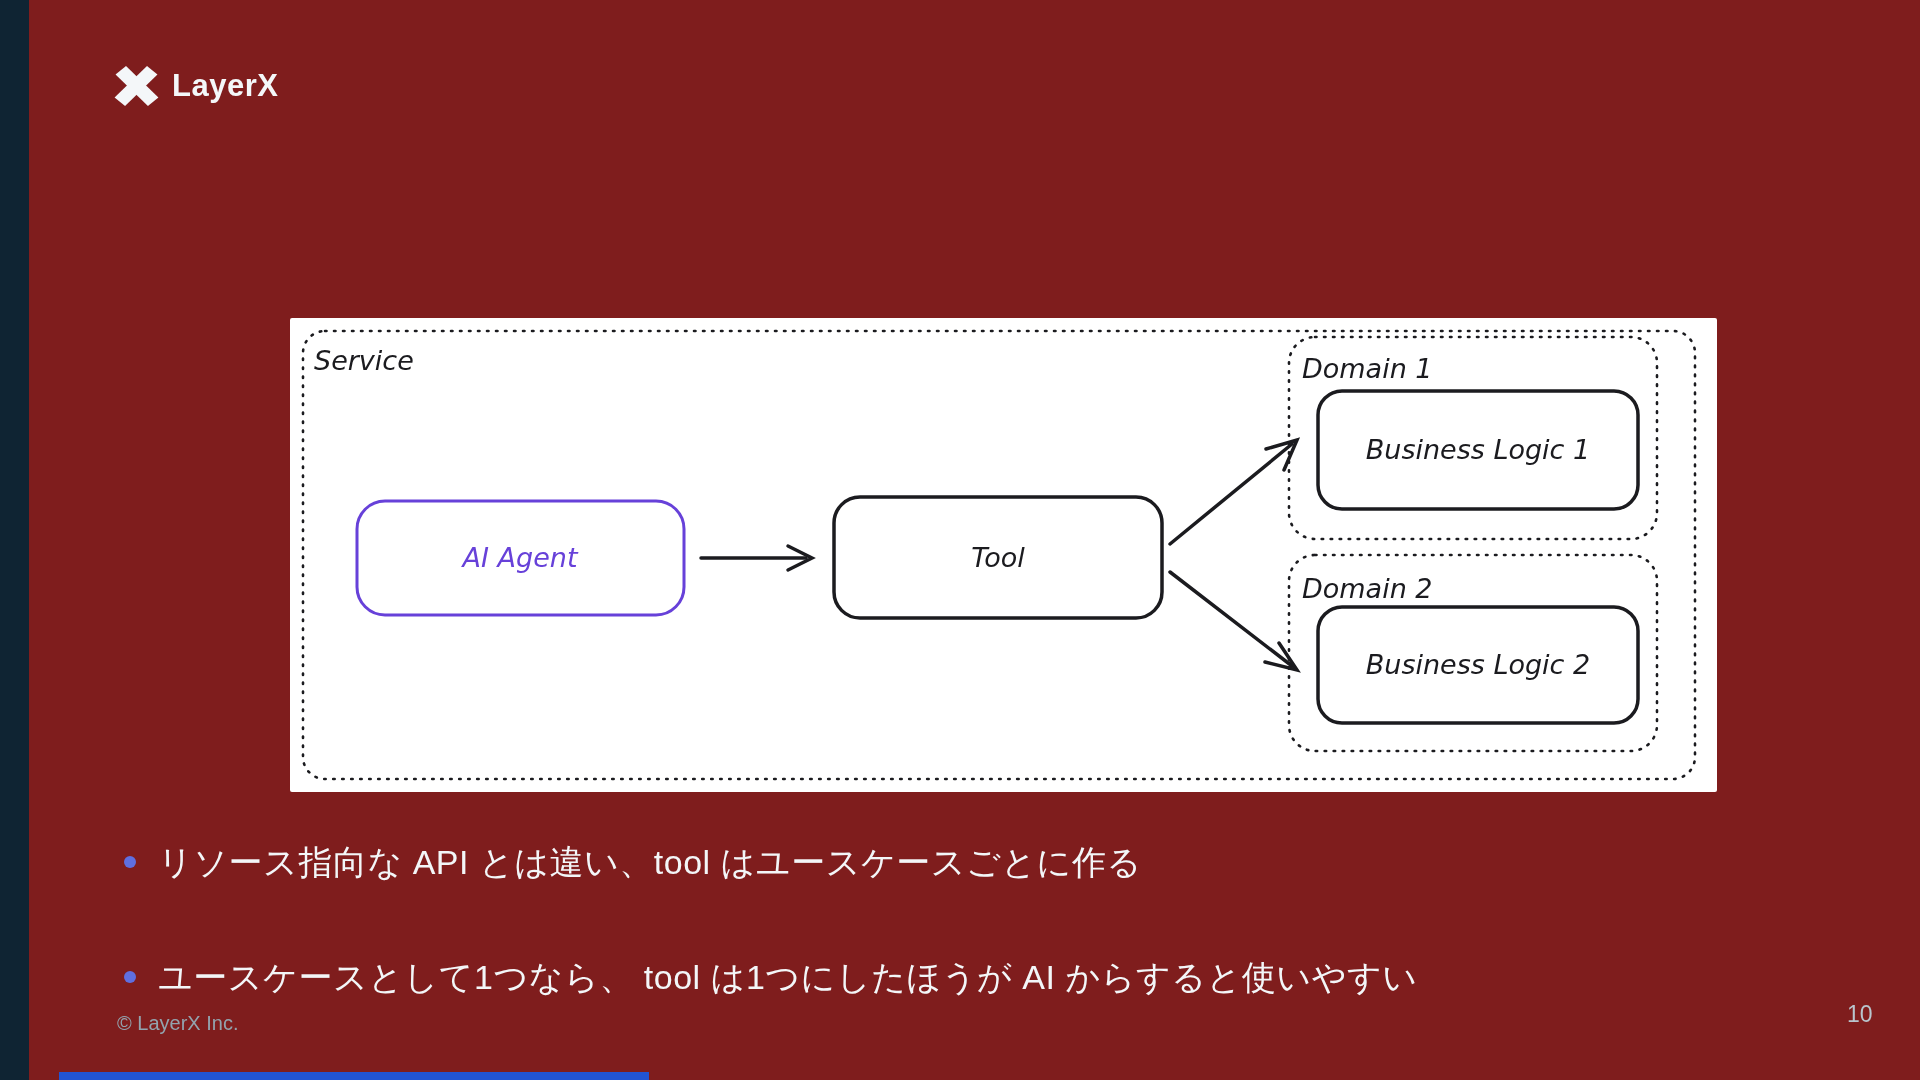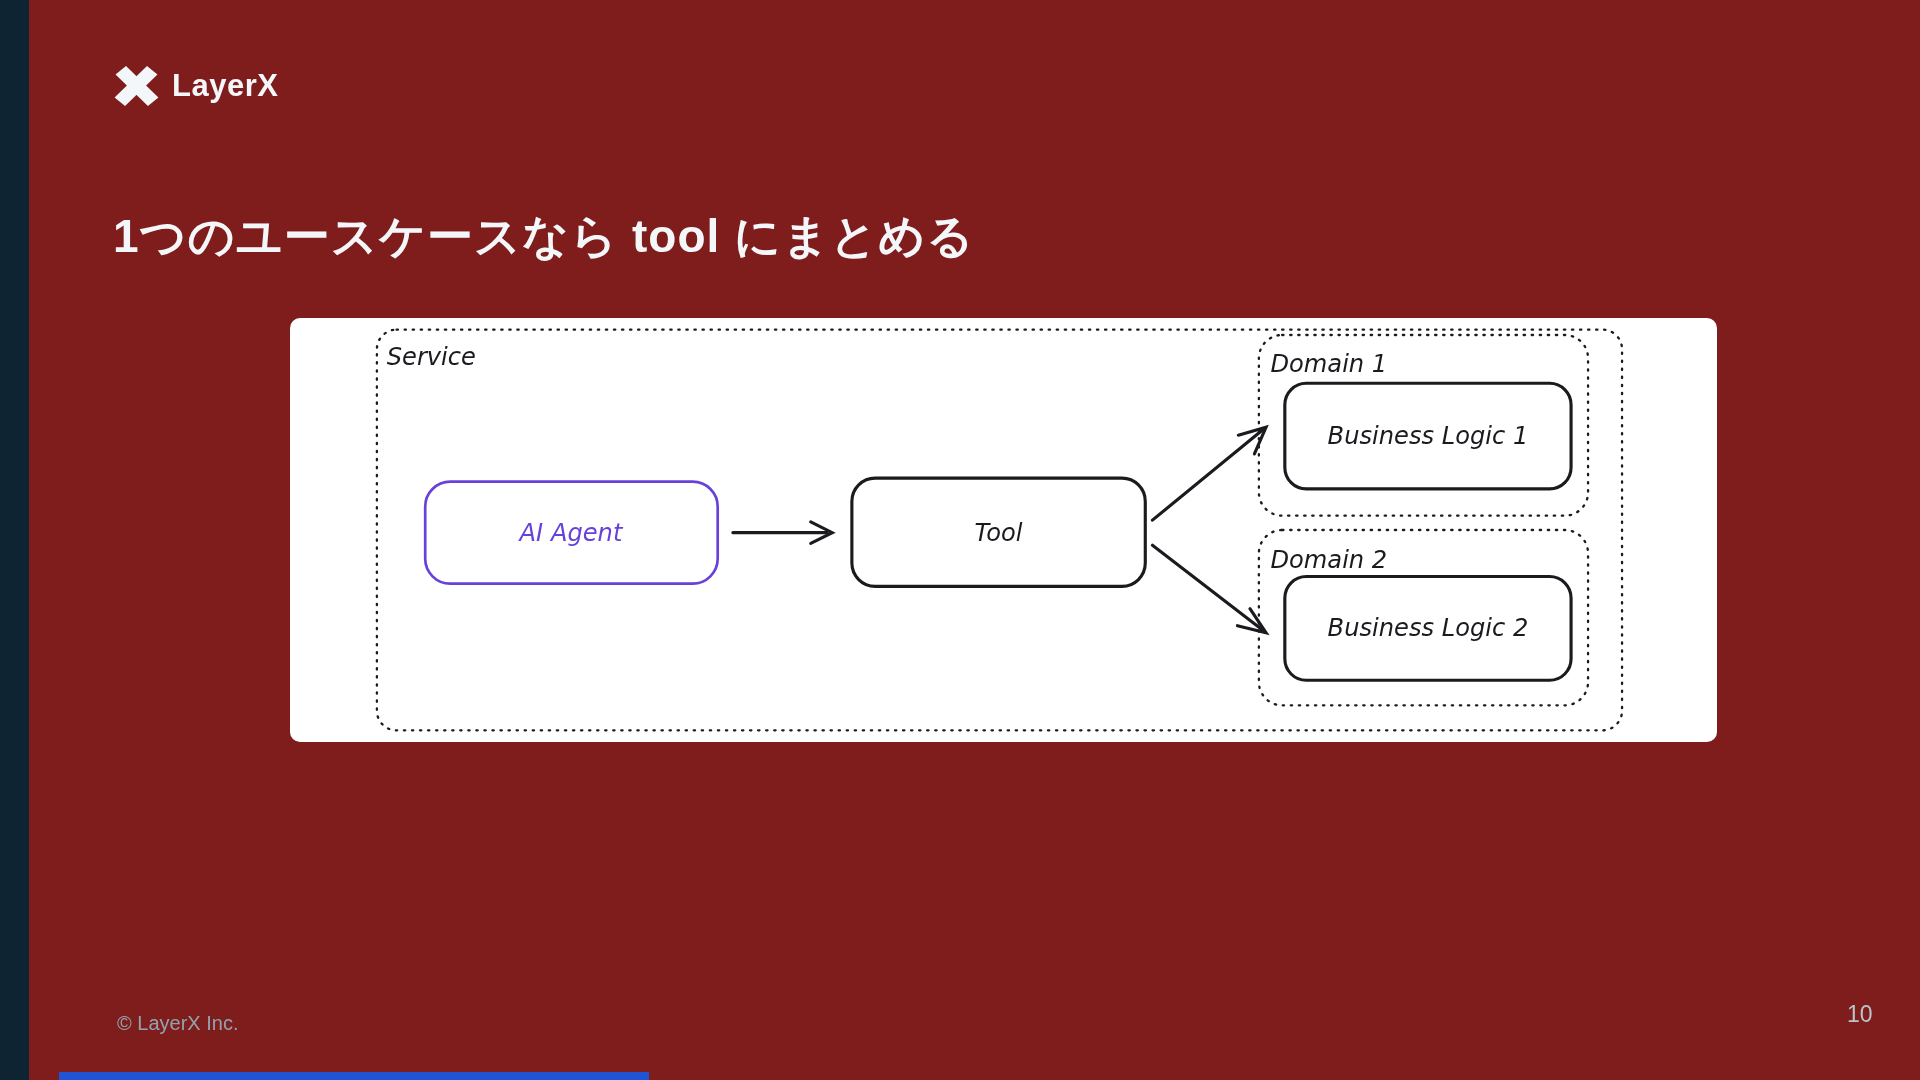--- a/index.html
+++ b/index.html
@@ -42,23 +42,23 @@
     letter-spacing: 1px;
     white-space: nowrap;
   }
 
   
   .panel {
     position: absolute;
     left: 261px;
     top: 318px;
     width: 1427px;
-    height: 424px;
+    height: 474px;
     background: #ffffff;
-    border-radius: 10px;
+    border-radius: 2px;
   }
   .panel svg { display: block; width: 100%; height: 100%; }
 
   .svg-label {
     font-family: "DejaVu Sans", sans-serif;
     font-style: italic;
     fill: #1b1b1f;
     font-size: 27px;
   }
   .svg-label.purple { fill: #6741d9; }
@@ -130,21 +130,20 @@
 <div class="slide">
 
   <div class="logo">
     <svg class="logo-mark" viewBox="0 0 48 42" aria-hidden="true">
       <path d="M2 9 L13 0 L47 33 L36 42 Z" fill="#f4f7f9"></path>
       <path d="M46 9 L35 0 L1 33 L12 42 Z" fill="#f4f7f9"></path>
     </svg>
     <span class="logo-text">LayerX</span>
   </div>
 
-  <h1 class="title">1つのユースケースなら tool にまとめる</h1>
 
   <div class="panel">
     <svg viewBox="0 0 1427 474">
 
       <rect x="13" y="13" width="1392" height="448" rx="22" class="sketch-dotted"></rect>
       <text x="24" y="52" class="svg-label">Service</text>
 
       <rect x="67" y="183" width="327" height="114" rx="28" class="sketch-solid purple"></rect>
       <text x="230" y="249" text-anchor="middle" class="svg-label purple">AI Agent</text>
 
@@ -173,18 +172,26 @@
       <text x="1188" y="141" text-anchor="middle" class="svg-label">Business Logic 1</text>
 
       <rect x="999" y="237" width="368" height="196" rx="26" class="sketch-dotted"></rect>
       <text x="1012" y="280" class="svg-label">Domain 2</text>
 
       <rect x="1028" y="289" width="320" height="116" rx="24" class="sketch-solid"></rect>
       <text x="1188" y="356" text-anchor="middle" class="svg-label">Business Logic 2</text>
     </svg>
   </div>
 
+  <div class="bullet bullet-1">
+    <span class="bullet-dot"></span>
+    <span class="bullet-text">リソース指向な API とは違い、tool はユースケースごとに作る</span>
+  </div>
+  <div class="bullet bullet-2">
+    <span class="bullet-dot"></span>
+    <span class="bullet-text">ユースケースとして1つなら、 tool は1つにしたほうが AI からすると使いやすい</span>
+  </div>
 
   <div class="copyright">© LayerX Inc.</div>
   <div class="page-number">10</div>
   <div class="bottom-bar"></div>
 
 </div>
 
 </body></html>

